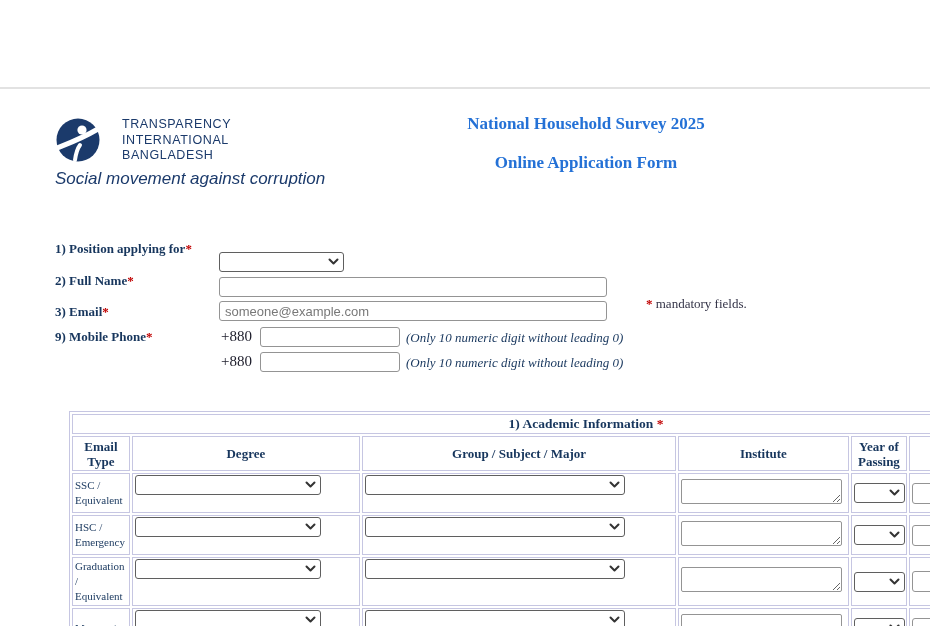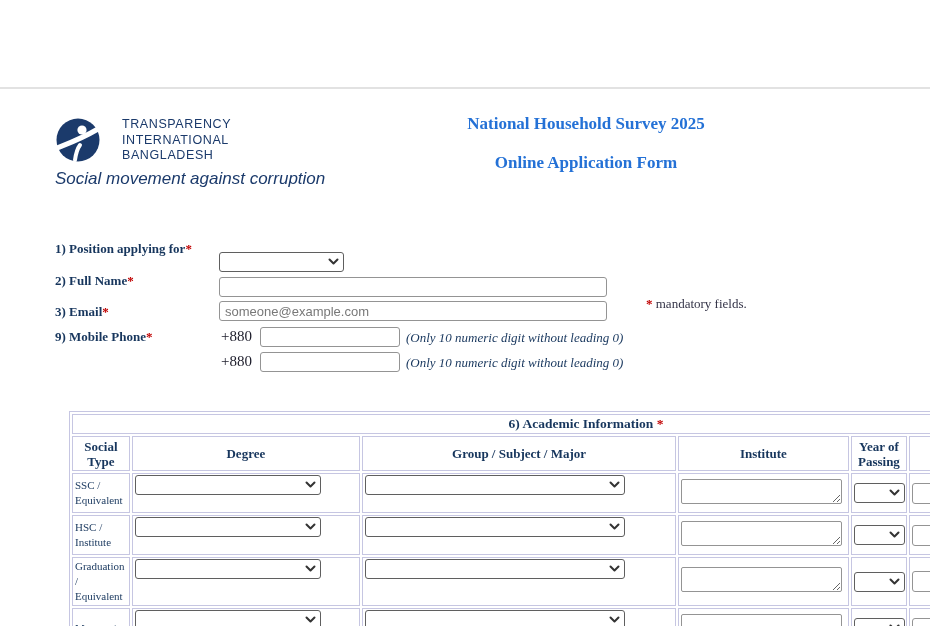--- a/index.html
+++ b/index.html
@@ -119,24 +119,24 @@
       <colgroup>
         <col style="width:57px;">
             <col style="width:225px;">
             <col style="width:310px;">
         <col style="width:168px;">
             <col style="width:56px;">
             <col style="width:188px;">
       </colgroup>
       <tbody>
             <tr>
-        <td class="tbl-title" colspan="6"><span>6) Academic Information </span><span class="req">*</span></td>
+        <td class="tbl-title" colspan="6"><span>1) Academic Information </span><span class="req">*</span></td>
       </tr>
       <tr>
-        <th class="colhead">Social Type</th>
+        <th class="colhead">Email Type</th>
         <th class="colhead">Degree</th>
         <th class="colhead">Group / Subject / Major</th>
         <th class="colhead">Institute</th>
         <th class="colhead">Year of Passing</th>
         <th class="colhead"></th>
       </tr>
 
       <tr class="datarow">
         <td class="typecell">SSC / Equivalent</td>
         <td class="wcell">
@@ -152,21 +152,21 @@
         <td class="mid"><textarea class="inst" style=""></textarea></td>
         <td class="mid">
                 <span class="selwrap" style="position:relative;display:block;width:51px;"><select></select><svg class="chev" width="11" height="8" viewBox="0 0 11 8">
                     <path d="M1.5 1.5 L5.5 5.5 L9.5 1.5" stroke="#333" stroke-width="2" fill="none" stroke-linecap="round" stroke-linejoin="round"></path>
                   </svg></span>
               </td>
         <td class="mid"><input class="lastinput" style=""></td>
       </tr>
 
       <tr class="datarow">
-        <td class="typecell">HSC / Institute</td>
+        <td class="typecell">HSC / Emergency</td>
         <td class="wcell">
                 <span class="cellwrap selwrap" style="position:relative;display:block;width:186px;"><select></select><svg class="chev" width="11" height="8" viewBox="0 0 11 8">
                     <path d="M1.5 1.5 L5.5 5.5 L9.5 1.5" stroke="#333" stroke-width="2" fill="none" stroke-linecap="round" stroke-linejoin="round"></path>
                   </svg></span>
               </td>
         <td class="wcell">
                 <span class="cellwrap selwrap" style="position:relative;display:block;width:260px;"><select></select><svg class="chev" width="11" height="8" viewBox="0 0 11 8">
                     <path d="M1.5 1.5 L5.5 5.5 L9.5 1.5" stroke="#333" stroke-width="2" fill="none" stroke-linecap="round" stroke-linejoin="round"></path>
                   </svg></span>
               </td>

